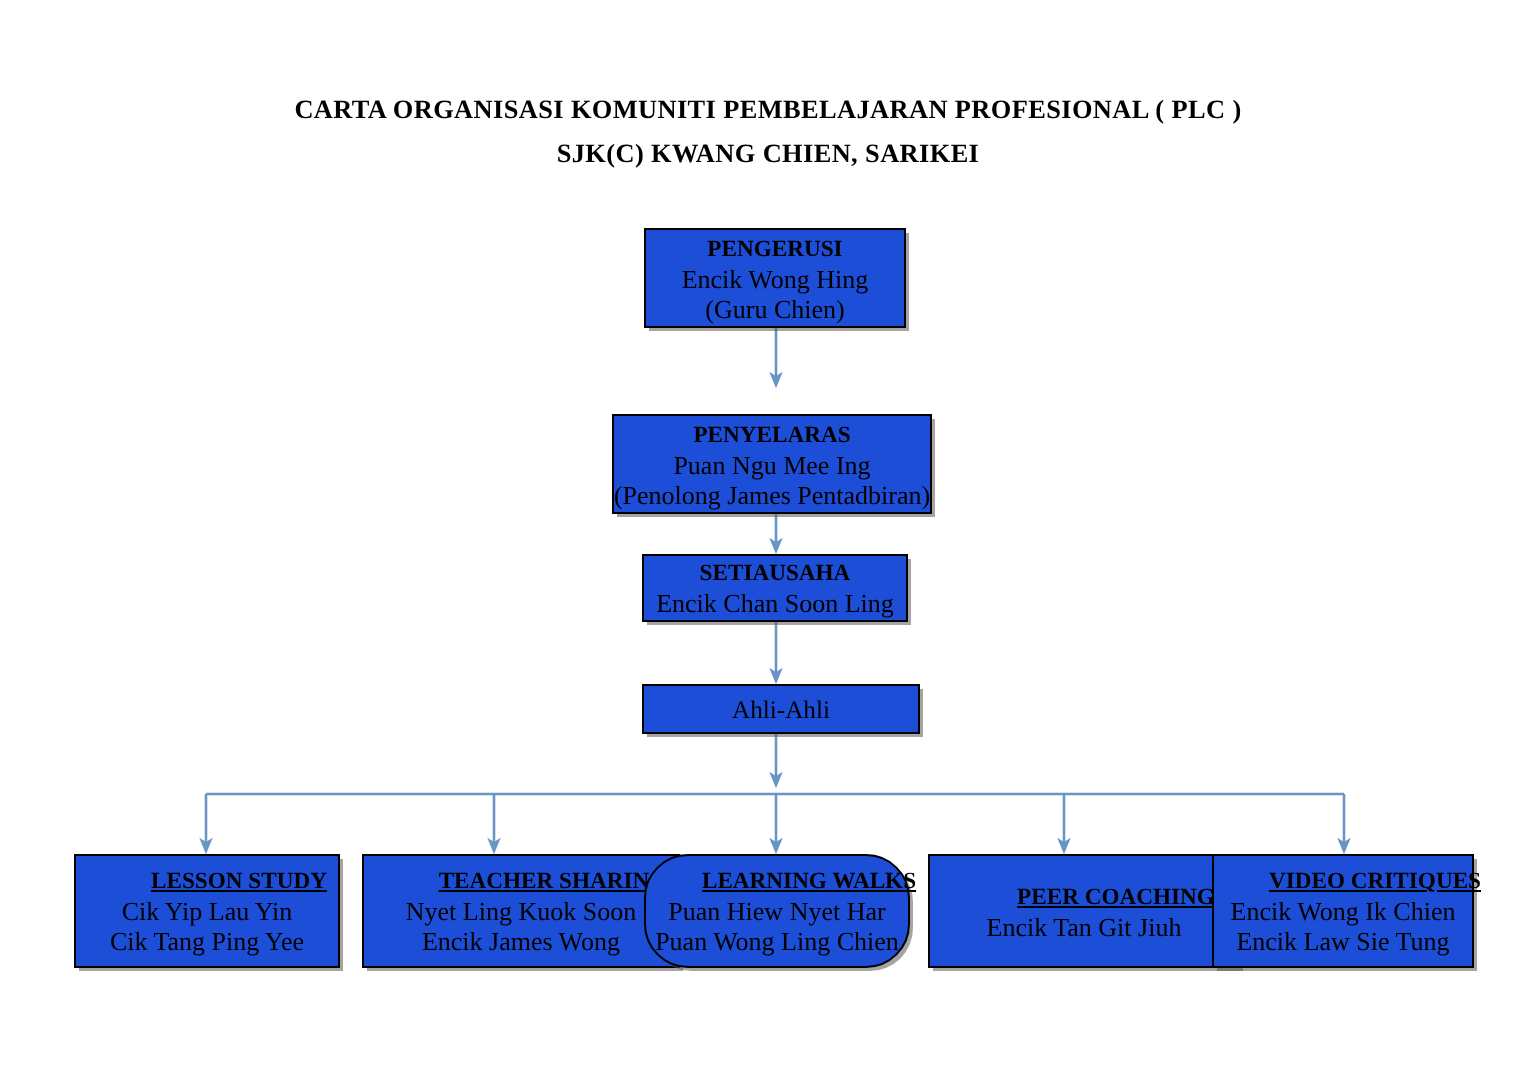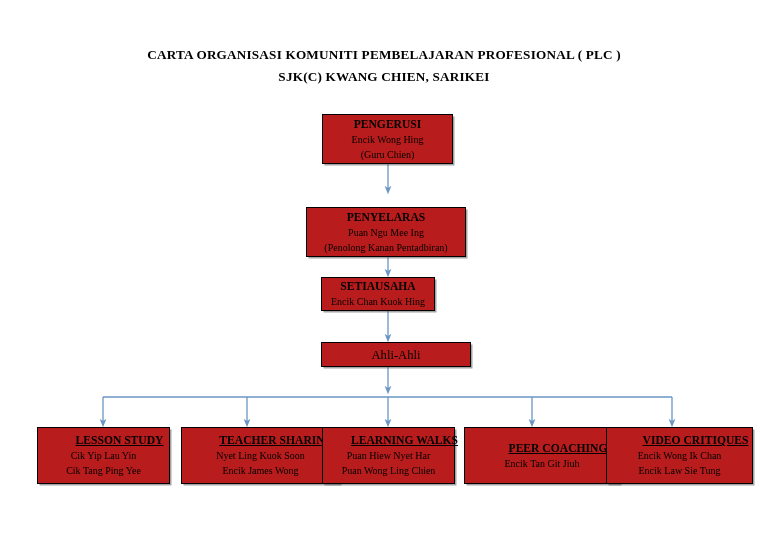--- a/index.html
+++ b/index.html
@@ -44,67 +44,67 @@
     top: 0;
     width: 768px;
     height: 544px;
     pointer-events: none;
   }
 
   
   .node {
     position: absolute;
     box-sizing: border-box;
-    background: #b91c1c;
+    background: #1d4ed8;
     border: 1px solid #000000;
     box-shadow: 2px 2px 0 -0.5px rgba(90,90,90,0.55);
     text-align: center;
     display: flex;
     flex-direction: column;
     justify-content: center;
     align-items: center;
     padding: 3px 4px;
   }
   .node .role {
     font-weight: bold;
     font-size: 11.6px;
     line-height: 15px;
     white-space: nowrap;
   }
   .node .role.underlined {
     text-decoration: underline;
     padding-left: 32px;
   }
   .node .person {
-    font-size: 10px;
+    font-size: 13px;
     line-height: 15px;
     white-space: nowrap;
   }
   .node .plain {
     font-size: 12.6px;
     line-height: 16px;
     white-space: nowrap;
   }
 
   
   #node-pengerusi  { left: 322px; top: 114px; width: 131px; height: 50px; }
   #node-penyelaras { left: 306px; top: 207px; width: 160px; height: 50px; }
-  #node-setiausaha { left: 321px; top: 277px; width: 114px; height: 34px; }
-  #node-ahli       { left: 321px; top: 342px; width: 150px; height: 25px; }
+  #node-setiausaha { left: 321px; top: 277px; width: 133px; height: 34px; }
+  #node-ahli       { left: 321px; top: 342px; width: 139px; height: 25px; }
 
   
   .member {
     top: 427px;
     height: 57px;
   }
   #node-m0 { left: 37px;  width: 133px; }
   #node-m1 { left: 181px; width: 159px; }
-  #node-m2 { left: 322px; width: 133px; }
+  #node-m2 { left: 322px; width: 133px; border-radius: 22px; }
   #node-m3 { left: 464px; width: 156px; }
-  #node-m4 { left: 606px; width: 147px; }
+  #node-m4 { left: 606px; width: 131px; }
 </style>
 </head>
 <body>
 
 <div id="page">
 
   <div class="title-block">
     <div class="title-line">CARTA ORGANISASI  KOMUNITI PEMBELAJARAN PROFESIONAL ( PLC )</div>
     <div class="title-line">SJK(C) KWANG CHIEN, SARIKEI</div>
   </div>
@@ -137,26 +137,26 @@
 
   <div class="node" id="node-pengerusi">
     <div class="role">PENGERUSI</div>
     <div class="person">Encik Wong Hing</div>
     <div class="person">(Guru Chien)</div>
   </div>
 
   <div class="node" id="node-penyelaras">
     <div class="role">PENYELARAS</div>
     <div class="person">Puan Ngu Mee Ing</div>
-    <div class="person">(Penolong Kanan Pentadbiran)</div>
+    <div class="person">(Penolong James Pentadbiran)</div>
   </div>
 
   <div class="node" id="node-setiausaha">
     <div class="role">SETIAUSAHA</div>
-    <div class="person">Encik Chan Kuok Hing</div>
+    <div class="person">Encik Chan Soon Ling</div>
   </div>
 
   <div class="node" id="node-ahli">
     <div class="plain">Ahli-Ahli</div>
   </div>
 
   <div class="node member" id="node-m0">
     <div class="role underlined">LESSON STUDY</div>
     <div class="person">Cik Yip Lau Yin</div>
     <div class="person">Cik Tang Ping Yee</div>
@@ -174,17 +174,17 @@
     <div class="person">Puan Wong Ling Chien</div>
   </div>
 
   <div class="node member" id="node-m3">
     <div class="role underlined">PEER COACHING</div>
     <div class="person">Encik Tan Git Jiuh</div>
   </div>
 
   <div class="node member" id="node-m4">
     <div class="role underlined">VIDEO CRITIQUES</div>
-    <div class="person">Encik Wong Ik Chan</div>
+    <div class="person">Encik Wong Ik Chien</div>
     <div class="person">Encik Law Sie Tung</div>
   </div>
 
 </div>
 
 </body></html>

